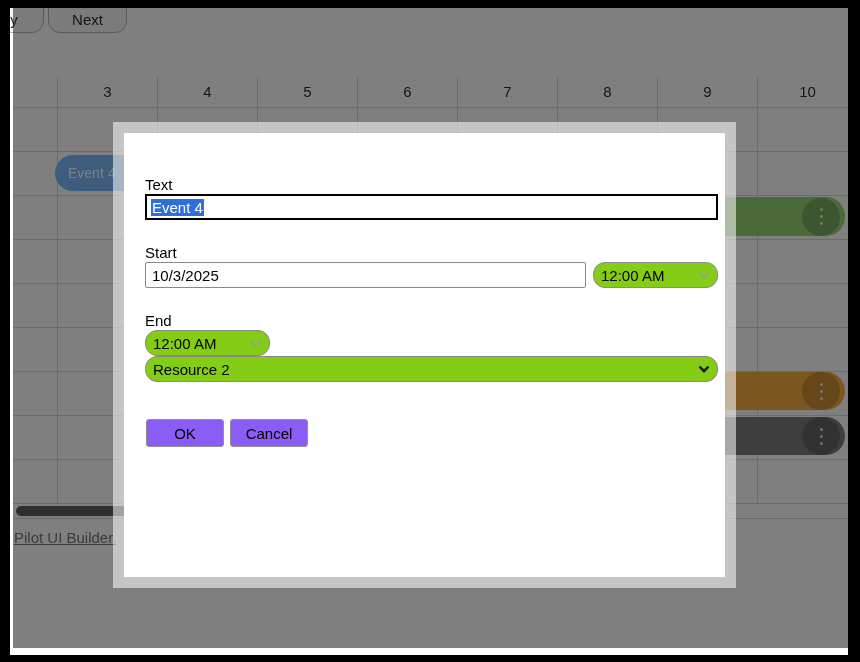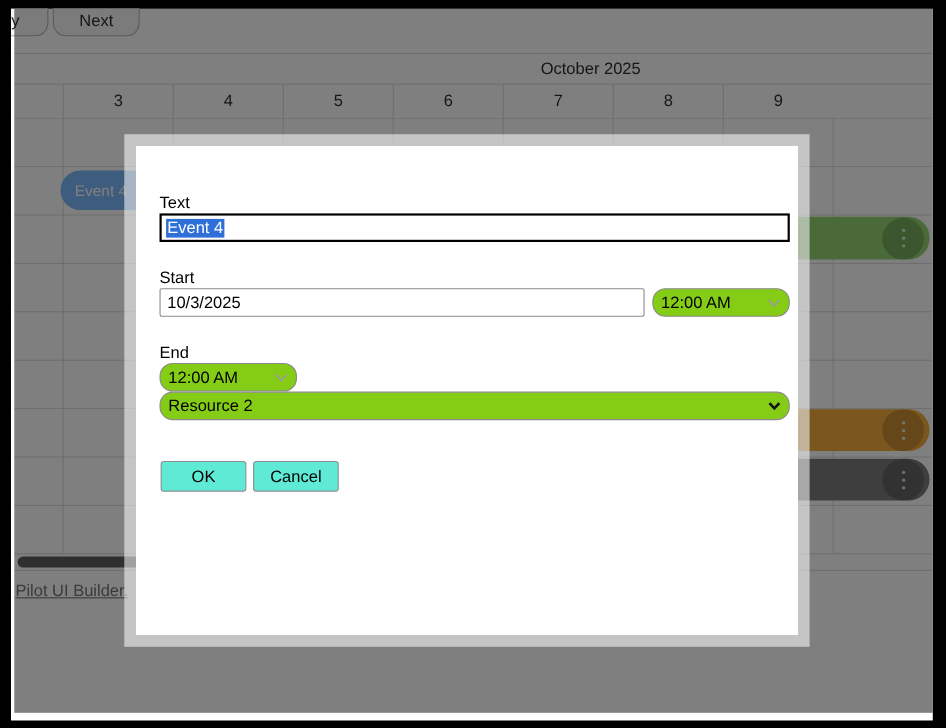--- a/index.html
+++ b/index.html
@@ -63,45 +63,43 @@
               align-items:center;padding:0 4px;font-size:15px;cursor:text;}
   .sel{background:#2e6fd8;color:#fff;padding:0 1px;}
   .fieldrow{display:flex;gap:7px;justify-content:space-between;}
   .date-input{flex:1;height:26px;box-sizing:border-box;border:1px solid #8a8a8a;border-radius:2px;
               display:flex;align-items:center;padding:0 6px;font-size:15px;cursor:text;}
   .select{height:26px;box-sizing:border-box;border:1px solid #8a8a8a;border-radius:12px;background:#84cc16;
           display:flex;align-items:center;justify-content:space-between;padding:0 7px;font-size:15px;cursor:pointer;}
   .time-select{flex:none;width:125px;}
   .full-select{width:100%;gap:13px;}
   .btn-row{margin-top:37px;display:flex;gap:6px;padding-left:1px;}
-  .dlg-btn{width:78px;height:28px;background:#5eead4;border:1px solid #8f8f8f;border-radius:3px;
+  .dlg-btn{width:78px;height:28px;background:#8b5cf6;border:1px solid #8f8f8f;border-radius:3px;
            font-size:15px;color:#000;cursor:pointer;}
 </style>
 </head>
 <body>
 
 <div class="screen">
   <div id="page">
 
     <div class="tb-btn btn-today">y</div>
     <div class="tb-btn btn-next">Next</div>
 
-    <div class="month-row">
-      <span class="month-label">October 2025</span>
-    </div>
     <div class="day-row">
       <div class="day-stub"></div>
 
     <div class="day-cell">3</div>
         <div class="day-cell">4</div>
         <div class="day-cell">5</div>
         <div class="day-cell">6</div>
         <div class="day-cell">7</div>
         <div class="day-cell">8</div>
         <div class="day-cell">9</div>
+        <div class="day-cell">10</div>
       </div>
 
     <div class="grid"></div>
 
     <div class="event ev-blue" style="background: rgb(124, 184, 250);">
       <span class="ev-label">Event 4</span>
     </div>
     <div class="event ev-right ev-green" style="background: rgb(148, 212, 116);">
       <div class="kebab">
         <span class="dot"></span>

